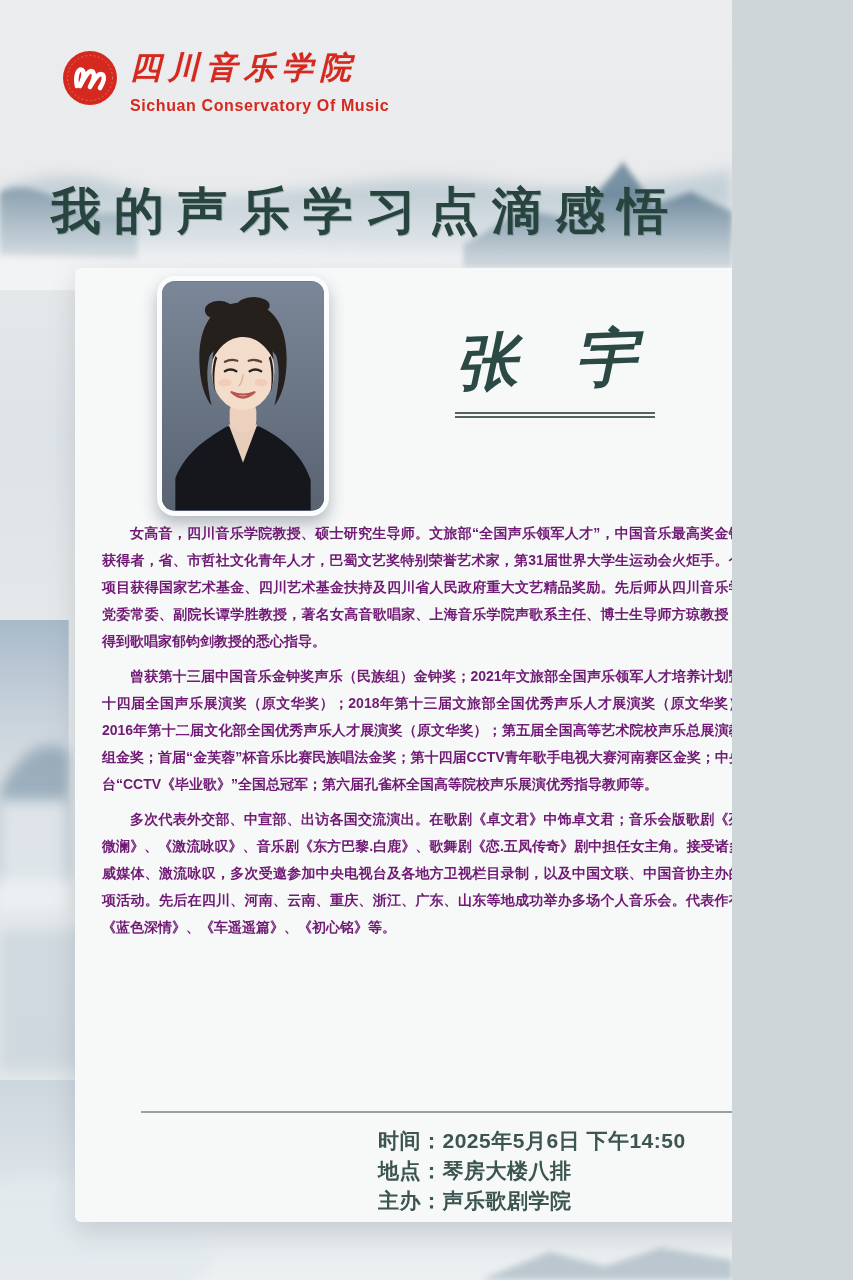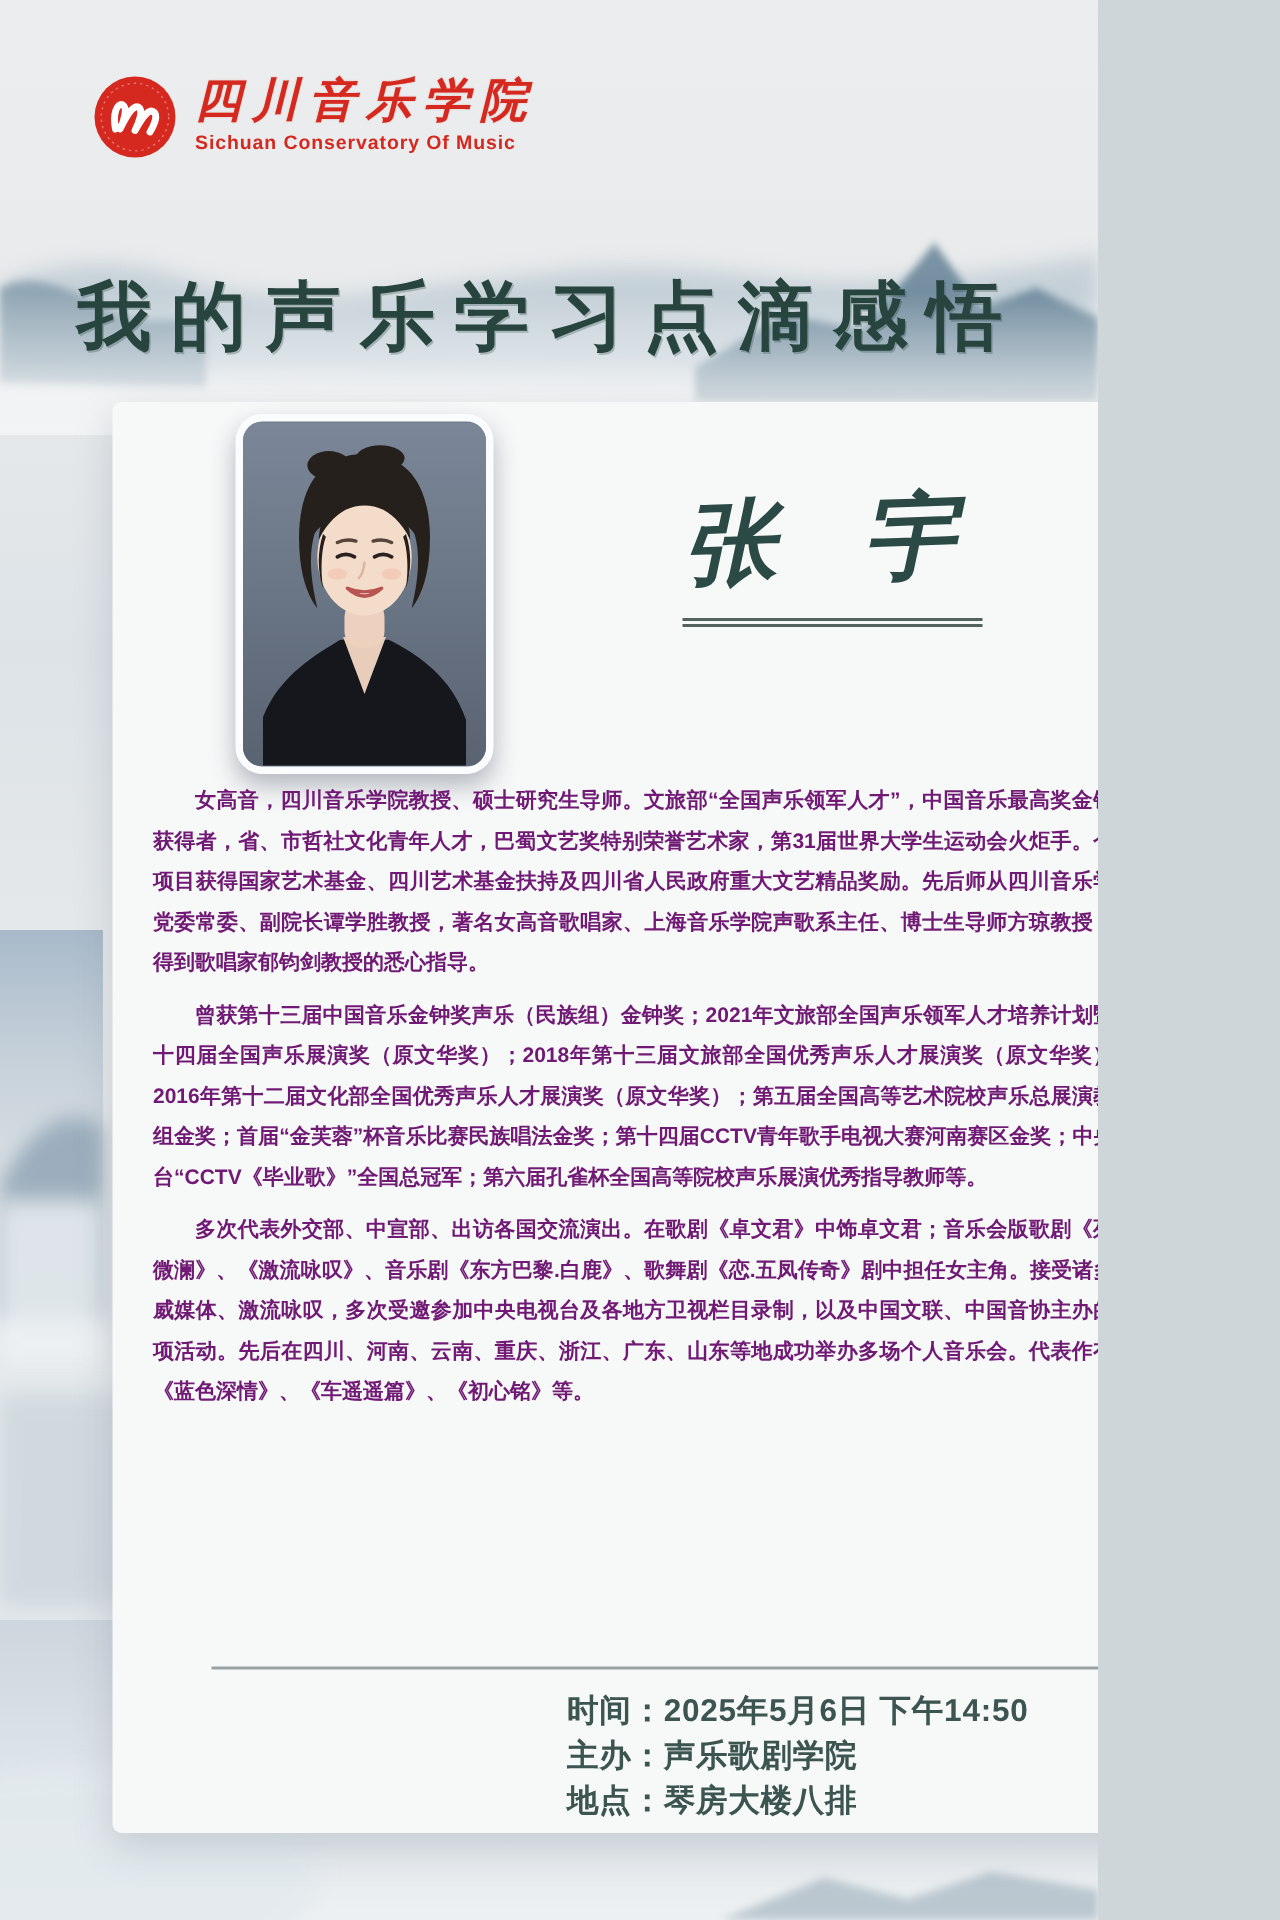--- a/index.html
+++ b/index.html
@@ -9,21 +9,21 @@
     font-family:"Liberation Sans",sans-serif;
   }
   .bg-art{position:absolute;inset:0;width:100%;height:100%;}
   
   .logo-wrap{position:absolute;left:62px;top:50px;display:flex;align-items:flex-start;gap:12px;}
   .emblem{width:56px;height:56px;flex:0 0 auto;}
   .logo-text{display:flex;flex-direction:column;}
   .logo-cn{font-family:"DejaVu Serif",serif;font-weight:700;font-style:italic;
     font-size:31px;color:#d5281f;letter-spacing:7px;line-height:34px;white-space:nowrap;
     text-shadow:0 0 1px rgba(213,40,31,.4);}
-  .logo-en{font-size:13px;font-weight:700;color:#d5281f;letter-spacing:.6px;margin-top:3px;white-space:nowrap;}
+  .logo-en{font-size:16px;font-weight:700;color:#d5281f;letter-spacing:.6px;margin-top:13px;white-space:nowrap;}
   .series-badge{
     position:absolute;right:56px;top:62px;
     font-size:37px;font-weight:800;font-style:italic;
     color:#3c5a53;letter-spacing:3px;white-space:nowrap;
     text-shadow:0 1px 1px rgba(255,255,255,.6);
   }
   
   .lecture-title{
     position:absolute;left:0;right:0;top:178px;text-align:center;
     font-family:"DejaVu Serif",serif;font-weight:900;
@@ -188,23 +188,23 @@
     </div>
 
     <div class="divider"></div>
 
     <div class="event-info">
       <div class="event-row">
         <span class="event-label">时间：</span>
         <span class="event-value">2025年5月6日 下午14:50</span>
       </div>
       <div class="event-row">
+        <span class="event-label">地点：</span>
+        <span class="event-value">琴房大楼八排</span>
+      </div>
+      <div class="event-row">
         <span class="event-label">主办：</span>
         <span class="event-value">声乐歌剧学院</span>
       </div>
-      <div class="event-row">
-        <span class="event-label">地点：</span>
-        <span class="event-value">琴房大楼八排</span>
-      </div>
     </div>
 
   </div>
 </div>
 
 </body></html>

